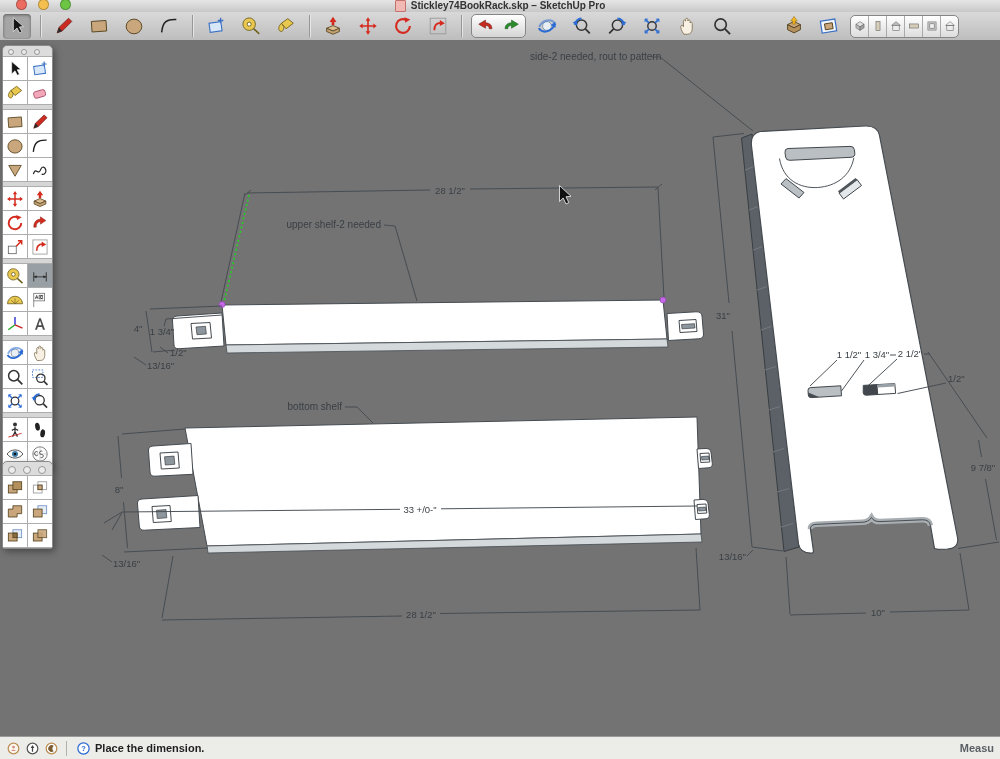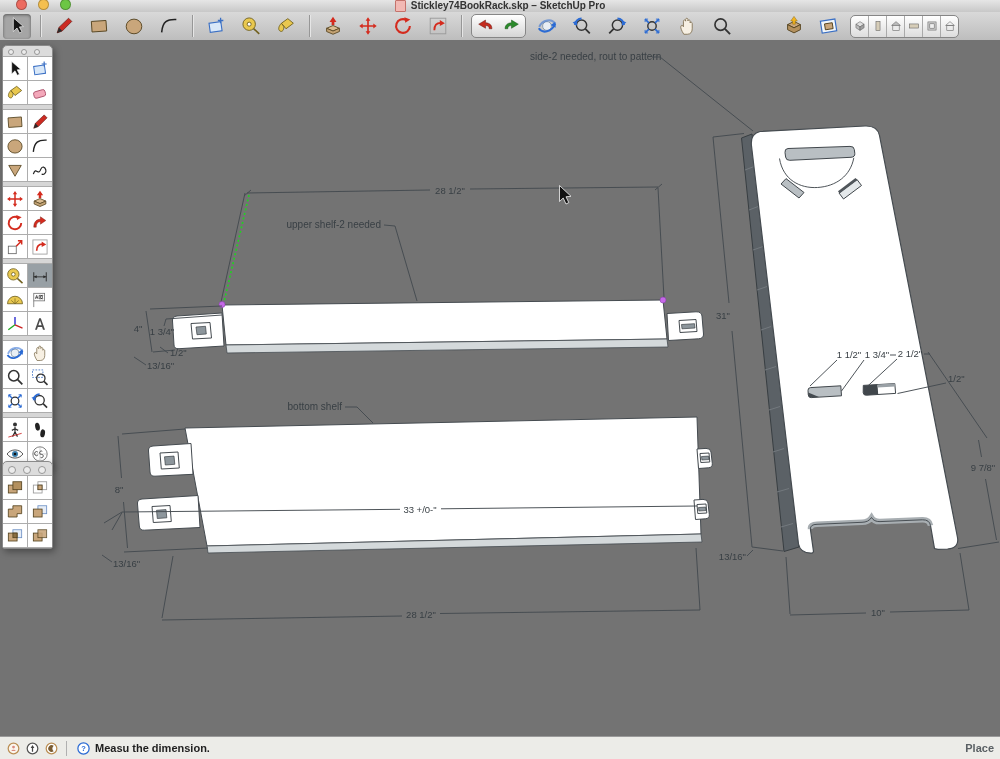--- a/index.html
+++ b/index.html
@@ -669,15 +669,15 @@
     </svg>
   <svg class="sb-icn" viewBox="0 0 24 24">
       <circle cx="12" cy="12" r="8.5" fill="#fff" stroke="#bb8f55" stroke-width="2"></circle>
       <path d="M15.5 7.5a5.5 5.5 0 1 0 0 9 6.5 6.5 0 0 1 0-9Z" fill="#7a5c33"></path>
     </svg>
   <div class="sb-sep"></div>
   <svg class="sb-icn sb-help" viewBox="0 0 24 24">
       <circle cx="12" cy="12" r="9" fill="#fff" stroke="#2a6ad4" stroke-width="2"></circle>
       <text x="12" y="16.2" text-anchor="middle" font-size="12" font-weight="bold" fill="#2a6ad4" font-family="Liberation Sans">?</text>
     </svg>
-  <span>Measu the dimension.</span>
-  <span class="sb-right">Place</span>
+  <span>Place the dimension.</span>
+  <span class="sb-right">Measu</span>
 </div>
 
 </body></html>

